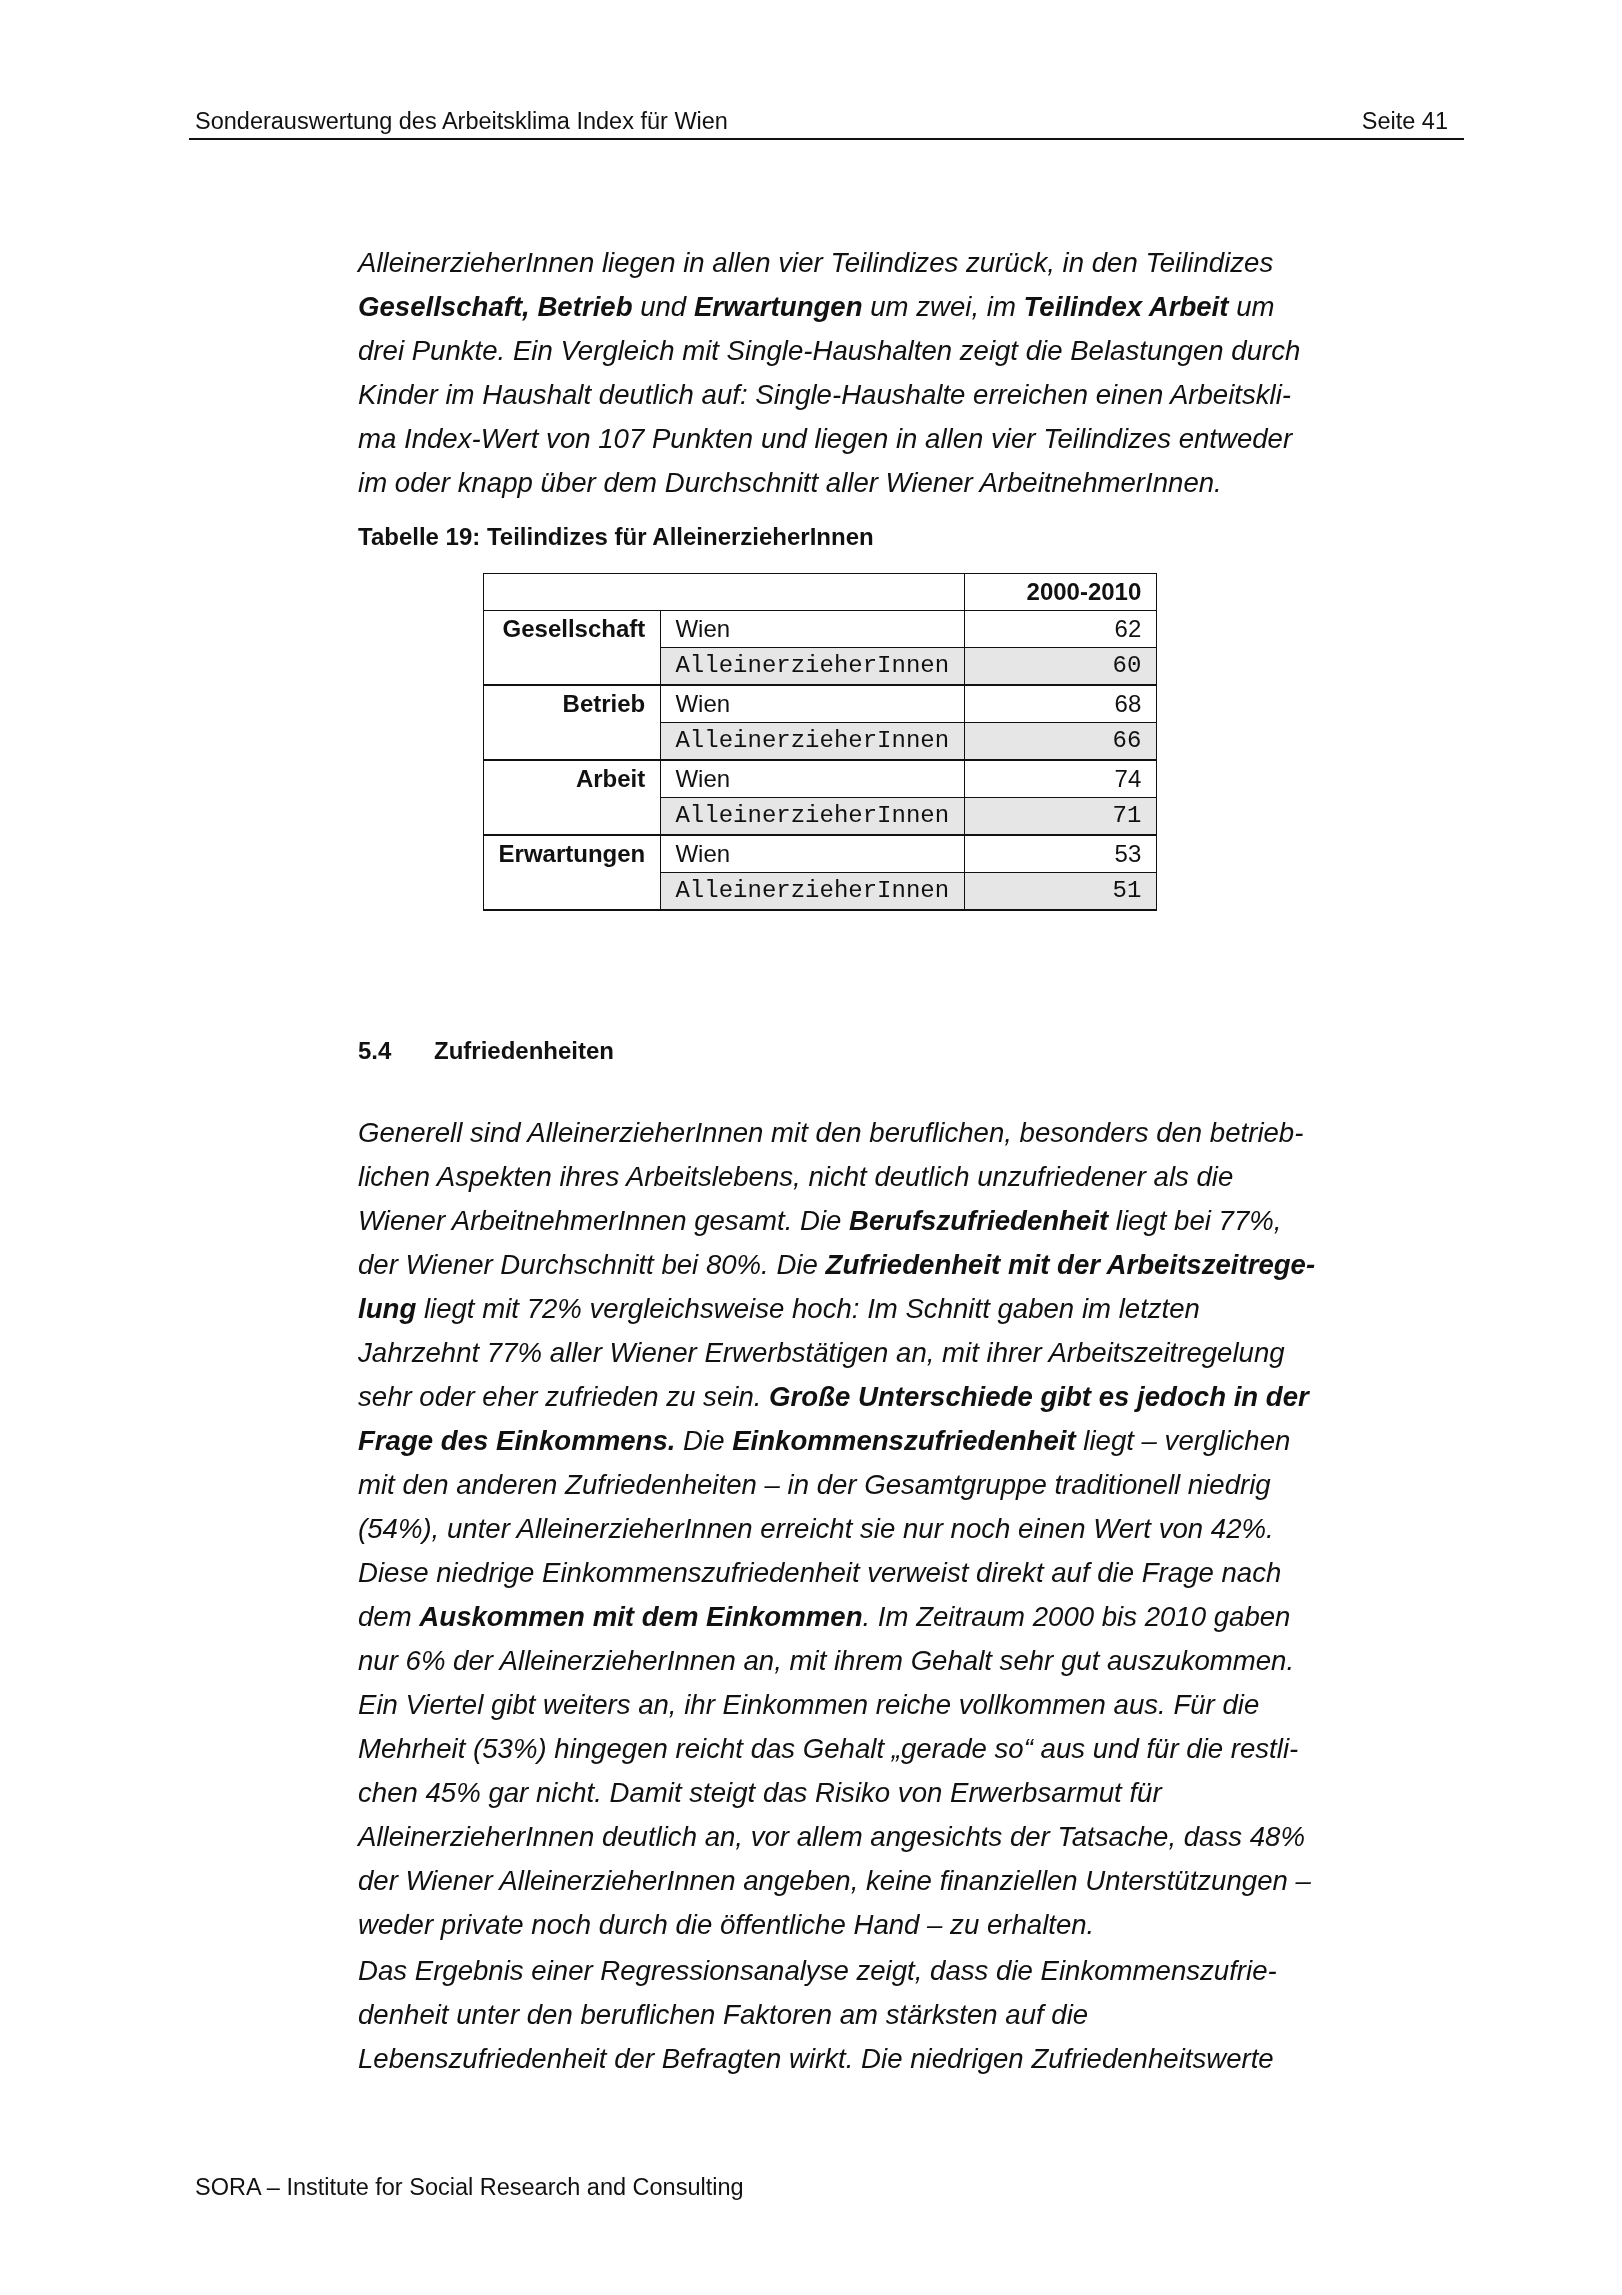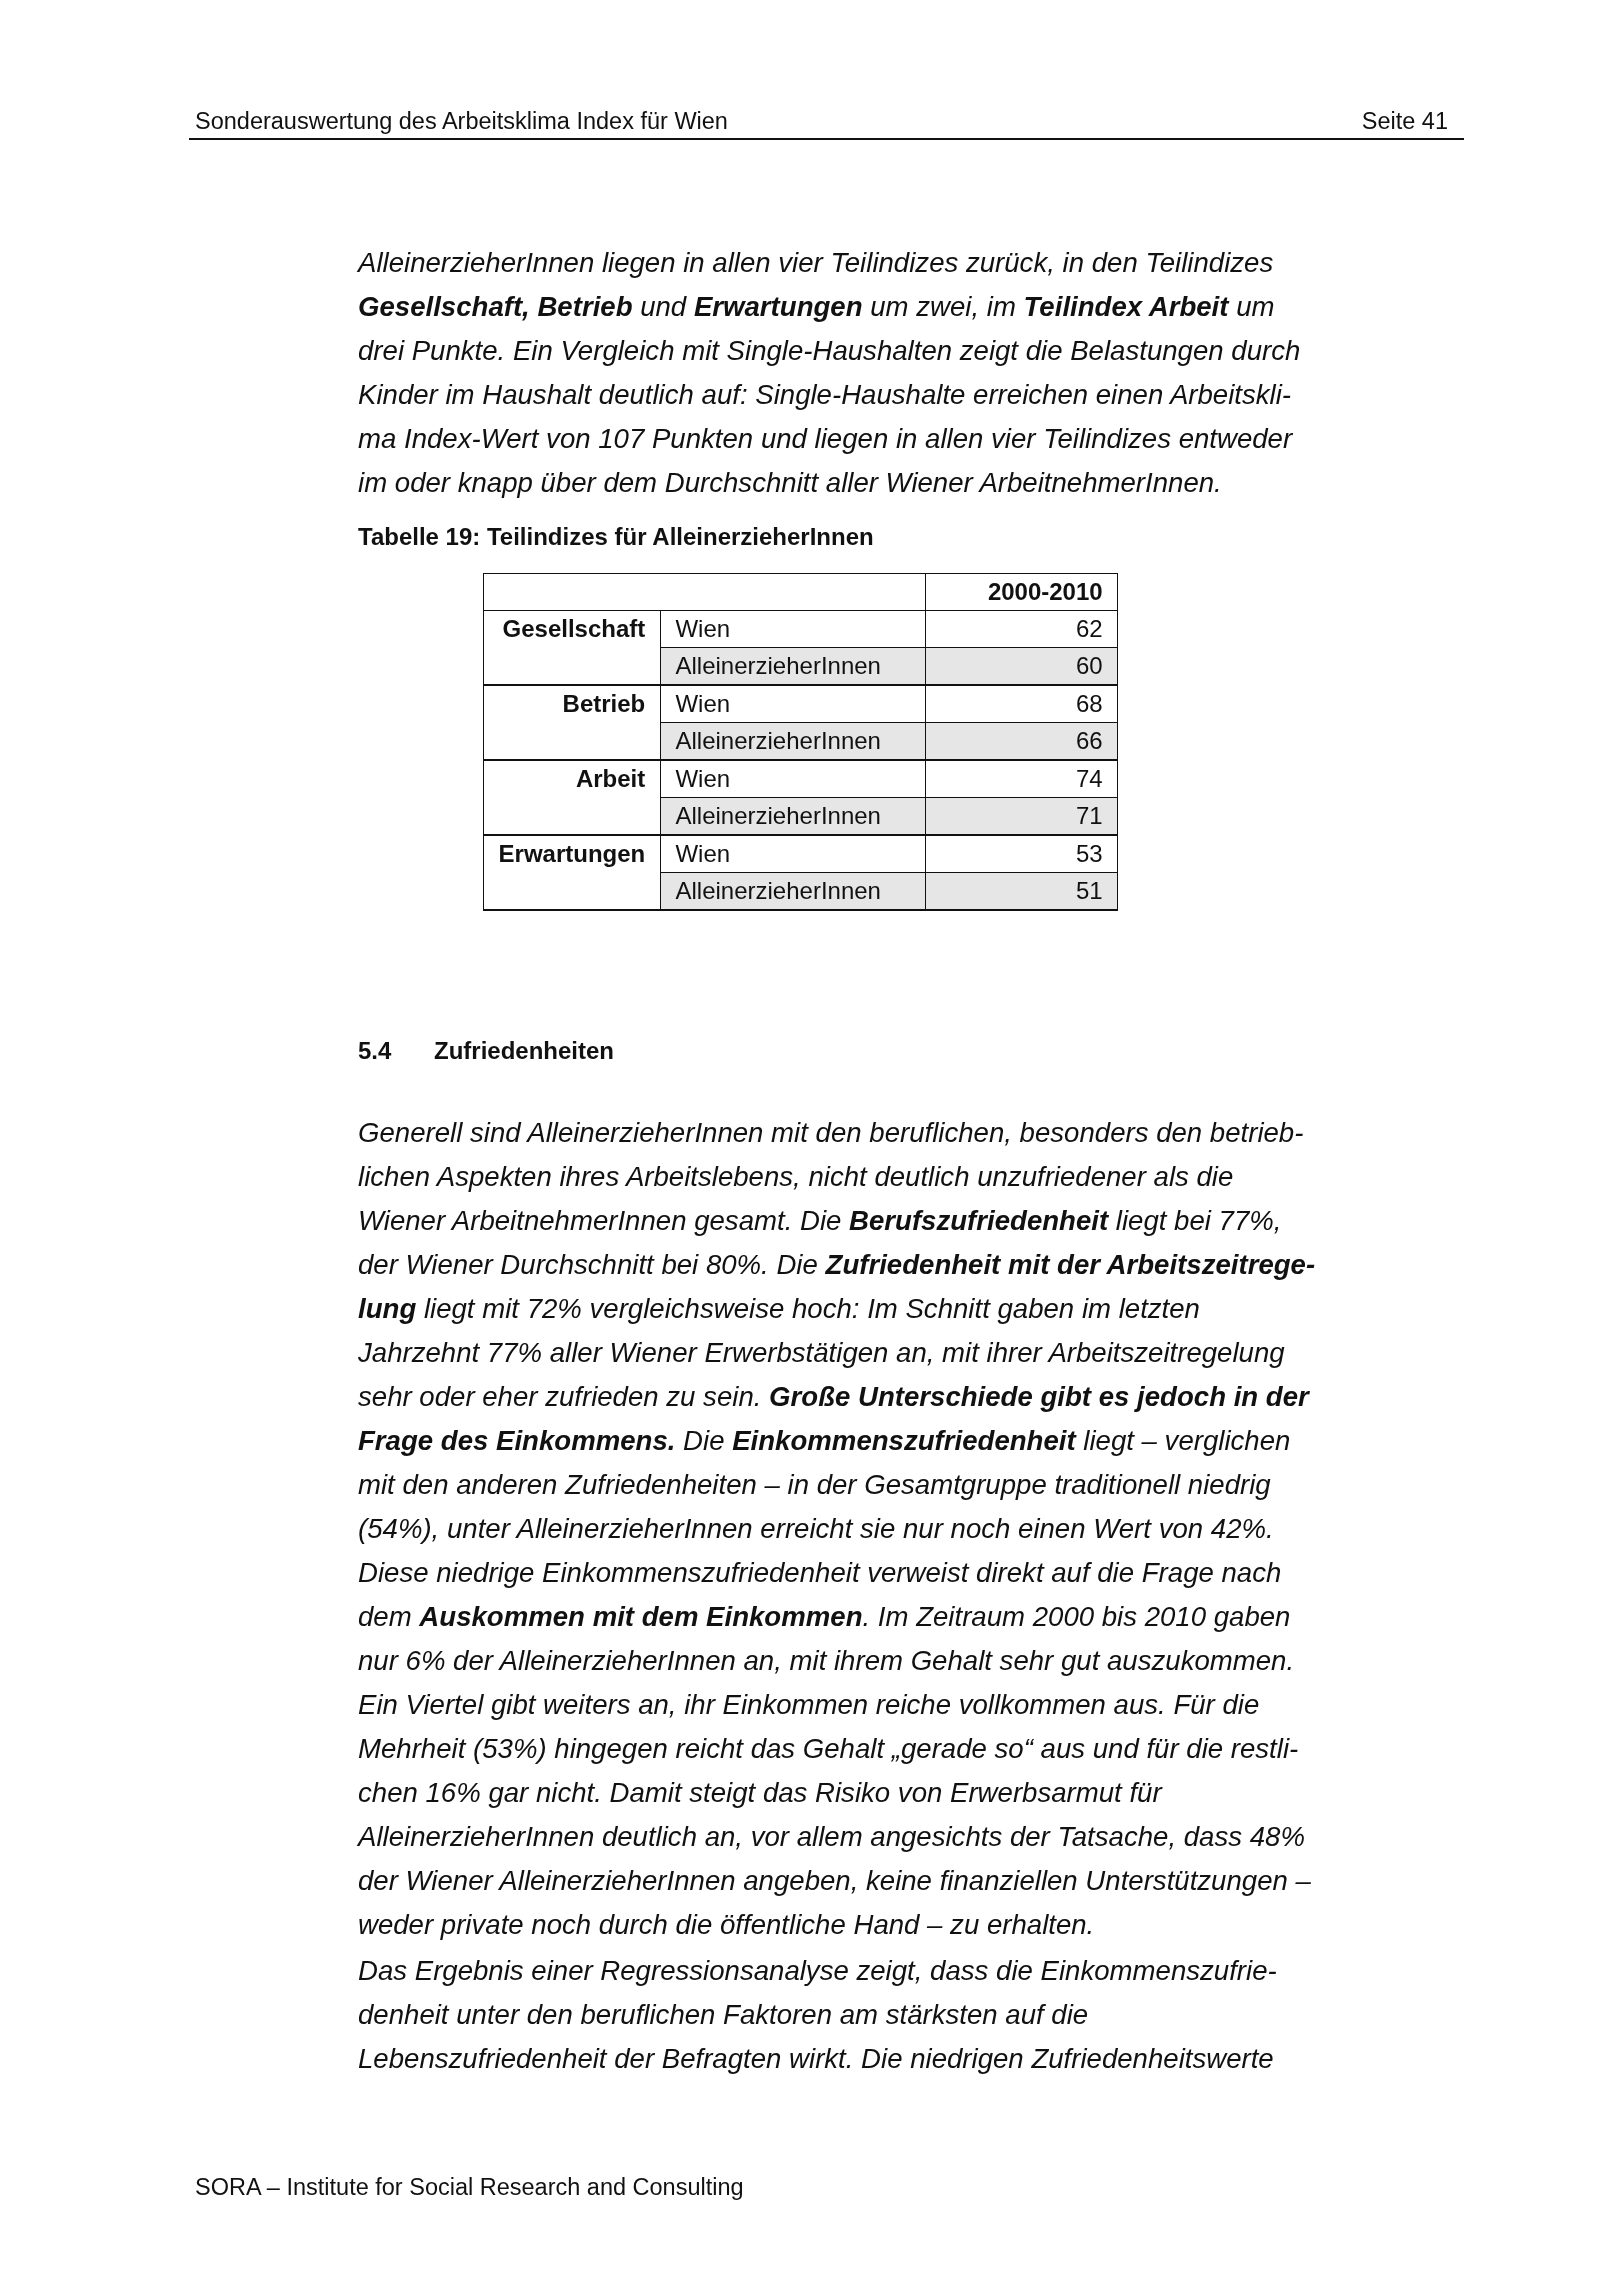--- a/index.html
+++ b/index.html
@@ -13,21 +13,21 @@
   .line { height: 44px; line-height: 44px; white-space: nowrap; font-style: italic; }
   .line b { font-weight: bold; }
   .caption { position: absolute; left: 358px; top: 521px; font-size: 24px; font-weight: bold; line-height: 32px; white-space: nowrap; }
   table.t19 { position: absolute; left: 483px; top: 573px; border-collapse: collapse; font-size: 24px; padding-left: 29px; }
   table.t19 td, table.t19 th { border: 1.6px solid #111; padding: 0 14.6px; height: 36px; line-height: 36px; white-space: nowrap; }
   table.t19 th { font-weight: bold; text-align: right; }
   .c-group { width: 97px; font-weight: bold; text-align: right; vertical-align: top; border-bottom: 2.4px solid #111 !important; }
   .c-label { width: 235px; text-align: left; margin-left: 41px; }
   .c-val { width: 162px; text-align: right; }
   tr.shaded td.c-label, tr.shaded td.c-val { background: #e6e6e6; }
-  tr.grpend td { border-bottom: 2.4px solid #111; }
+  tr.grpend td { border-bottom: 2.4px solid #111; font-family: Liberation Mono, monospace; }
   .heading { position: absolute; left: 358px; top: 1029px; font-size: 24px; font-weight: bold; line-height: 44px; white-space: nowrap; }
   .heading .num { display: inline-block; width: 76px; }
   .footer { position: absolute; left: 195px; top: 2171px; font-size: 23.5px; line-height: 32px; white-space: nowrap; }
 </style>
 </head>
 <body>
 
 <div class="hdr hdr-left">Sonderauswertung des Arbeitsklima Index für Wien</div>
 <div class="hdr hdr-right">Seite 41</div>
 <div class="hdr-rule"></div>
@@ -103,21 +103,21 @@
     <div class="line"><span>Jahrzehnt 77% aller Wiener Erwerbstätigen an, mit ihrer Arbeitszeitregelung</span></div>
     <div class="line"><span>sehr oder eher zufrieden zu sein. </span><b>Große Unterschiede gibt es jedoch in der</b></div>
     <div class="line"><b>Frage des Einkommens.</b><span> Die </span><b>Einkommenszufriedenheit</b><span> liegt – verglichen</span></div>
     <div class="line"><span>mit den anderen Zufriedenheiten – in der Gesamtgruppe traditionell niedrig</span></div>
     <div class="line"><span>(54%), unter AlleinerzieherInnen erreicht sie nur noch einen Wert von 42%.</span></div>
     <div class="line"><span>Diese niedrige Einkommenszufriedenheit verweist direkt auf die Frage nach</span></div>
     <div class="line"><span>dem </span><b>Auskommen mit dem Einkommen</b><span>. Im Zeitraum 2000 bis 2010 gaben</span></div>
     <div class="line"><span>nur 6% der AlleinerzieherInnen an, mit ihrem Gehalt sehr gut auszukommen.</span></div>
     <div class="line"><span>Ein Viertel gibt weiters an, ihr Einkommen reiche vollkommen aus. Für die</span></div>
     <div class="line"><span>Mehrheit (53%) hingegen reicht das Gehalt „gerade so“ aus und für die restli-</span></div>
-    <div class="line"><span>chen 16% gar nicht. Damit steigt das Risiko von Erwerbsarmut für</span></div>
+    <div class="line"><span>chen 45% gar nicht. Damit steigt das Risiko von Erwerbsarmut für</span></div>
     <div class="line"><span>AlleinerzieherInnen deutlich an, vor allem angesichts der Tatsache, dass 48%</span></div>
     <div class="line"><span>der Wiener AlleinerzieherInnen angeben, keine finanziellen Unterstützungen –</span></div>
     <div class="line"><span>weder private noch durch die öffentliche Hand – zu erhalten.</span></div>
   </div>
 
 <div class="para" id="p3" style="top:1949px;">
     <div class="line"><span>Das Ergebnis einer Regressionsanalyse zeigt, dass die Einkommenszufrie-</span></div>
     <div class="line"><span>denheit unter den beruflichen Faktoren am stärksten auf die</span></div>
     <div class="line"><span>Lebenszufriedenheit der Befragten wirkt. Die niedrigen Zufriedenheitswerte</span></div>
   </div>

